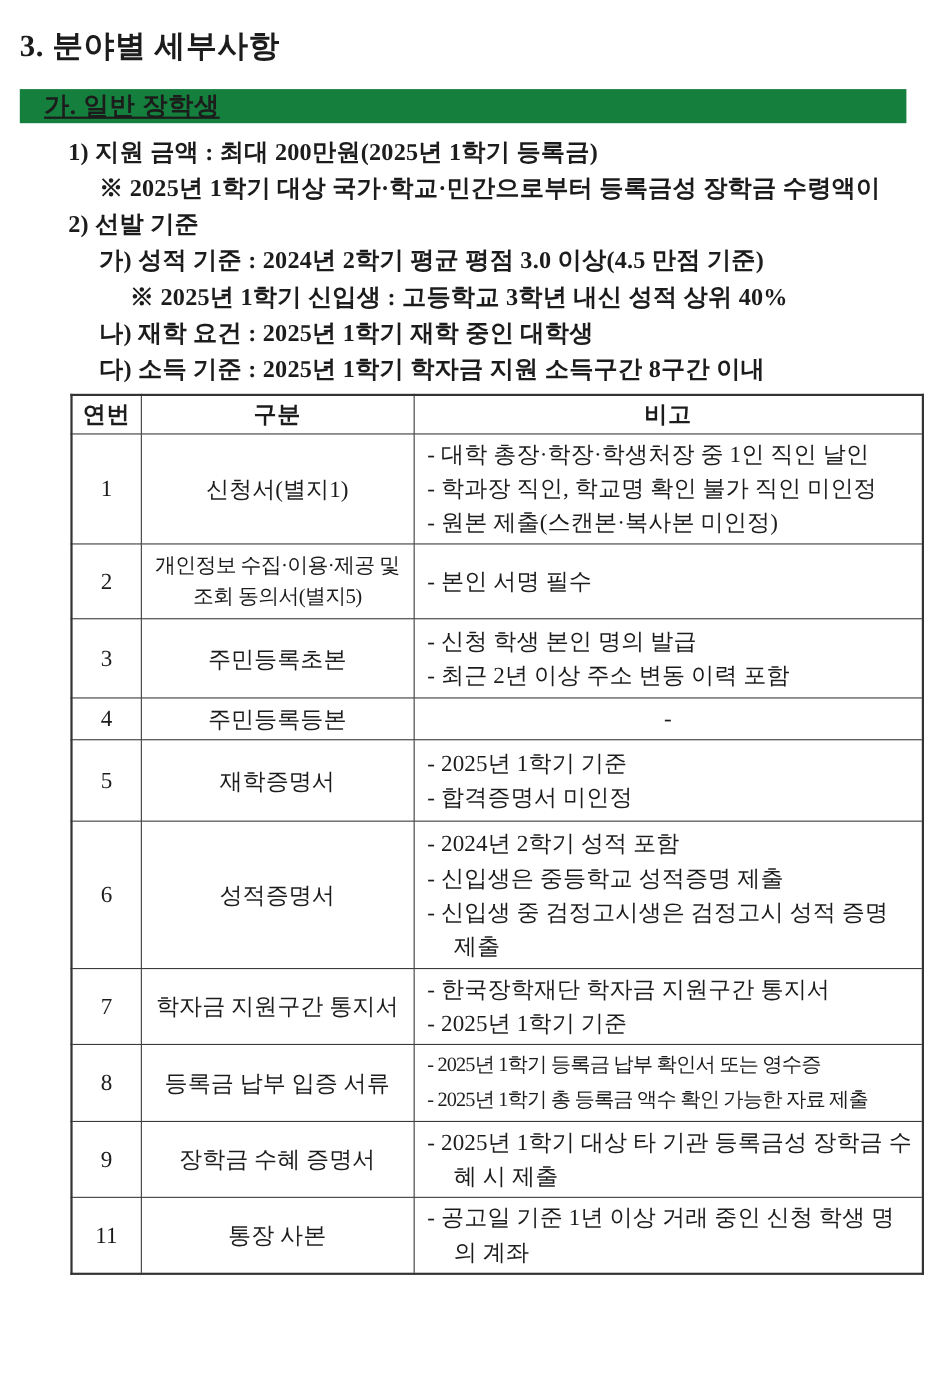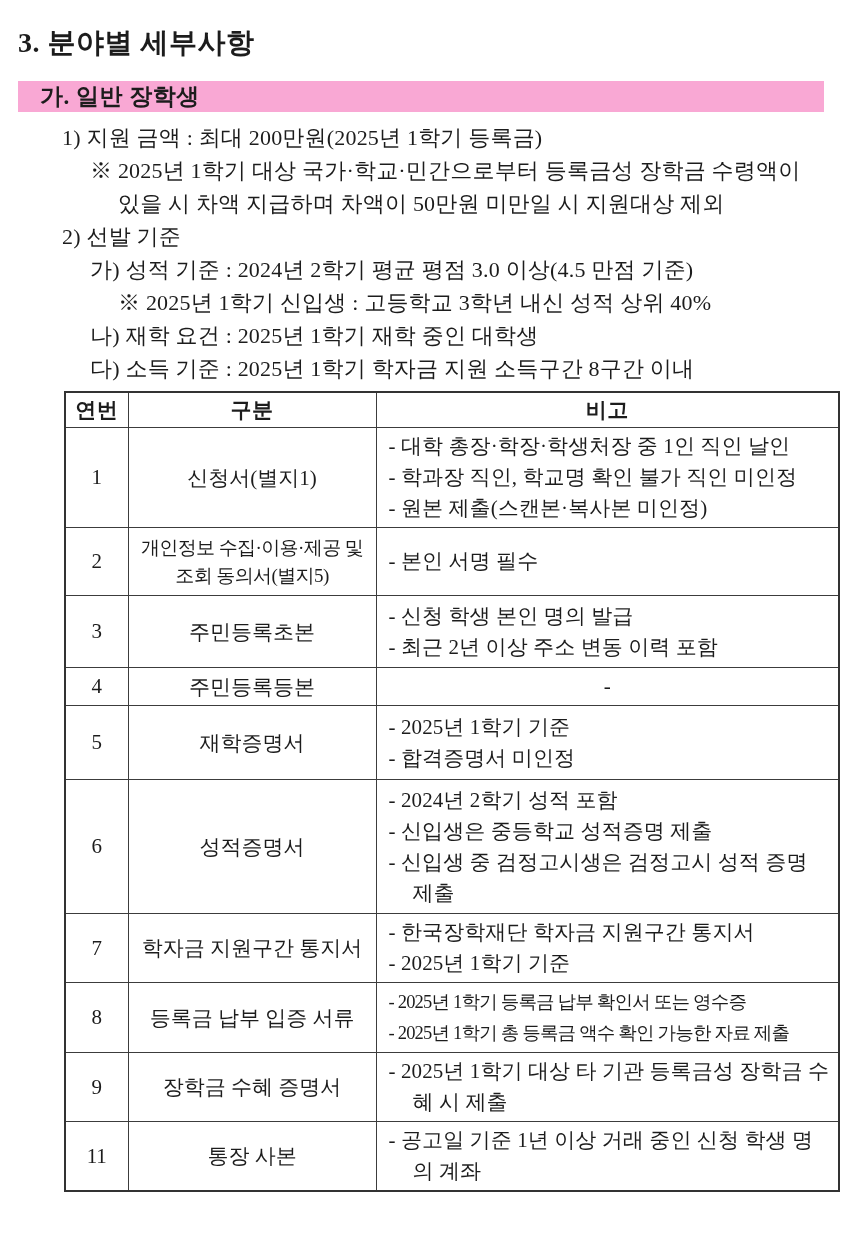--- a/index.html
+++ b/index.html
@@ -22,38 +22,39 @@
     margin: 0;
     font-size: 28px;
     font-weight: 700;
     letter-spacing: 0.5px;
     line-height: 34px;
   }
   .section-bar {
     margin-top: 21px;
     width: 806px;
     height: 31px;
-    background: #f9a8d4;
+    background: #15803d;
     display: flex;
     align-items: flex-start;
     box-sizing: border-box;
     padding-left: 22px;
+    text-decoration: underline;
   }
   .section-bar .label {
     font-size: 23px;
     font-weight: 700;
     letter-spacing: 0.5px;
   }
   .body-list {
     margin-top: 9px;
     font-size: 22px;
     line-height: 33px;
     letter-spacing: 0.2px;
   }
-  .list-line { white-space: nowrap; }
+  .list-line { white-space: nowrap; font-weight: bold; }
   .ind-1 { padding-left: 44px; }
   .ind-2 { padding-left: 72px; }
   .ind-3 { padding-left: 100px; }
 
   table.docs {
     margin-left: 46px;
     margin-top: 6px;
     border-collapse: collapse;
     table-layout: fixed;
     width: 774px;
@@ -106,21 +107,20 @@
 
   <h1 class="doc-title">3. 분야별 세부사항</h1>
 
   <div class="section-bar">
     <span class="label">가. 일반 장학생</span>
   </div>
 
   <div class="body-list" id="detail-list">
       <div class="list-line ind-1">1) 지원 금액 : 최대 200만원(2025년 1학기 등록금)</div>
       <div class="list-line ind-2">※ 2025년 1학기 대상 국가·학교·민간으로부터 등록금성 장학금 수령액이</div>
-      <div class="list-line ind-3">있을 시 차액 지급하며 차액이 50만원 미만일 시 지원대상 제외</div>
       <div class="list-line ind-1">2) 선발 기준</div>
       <div class="list-line ind-2">가) 성적 기준 : 2024년 2학기 평균 평점 3.0 이상(4.5 만점 기준)</div>
       <div class="list-line ind-3">※ 2025년 1학기 신입생 : 고등학교 3학년 내신 성적 상위 40%</div>
       <div class="list-line ind-2">나) 재학 요건 : 2025년 1학기 재학 중인 대학생</div>
       <div class="list-line ind-2">다) 소득 기준 : 2025년 1학기 학자금 지원 소득구간 8구간 이내</div>
     </div>
 
   <table class="docs">
     <colgroup>
       <col style="width:63px">

